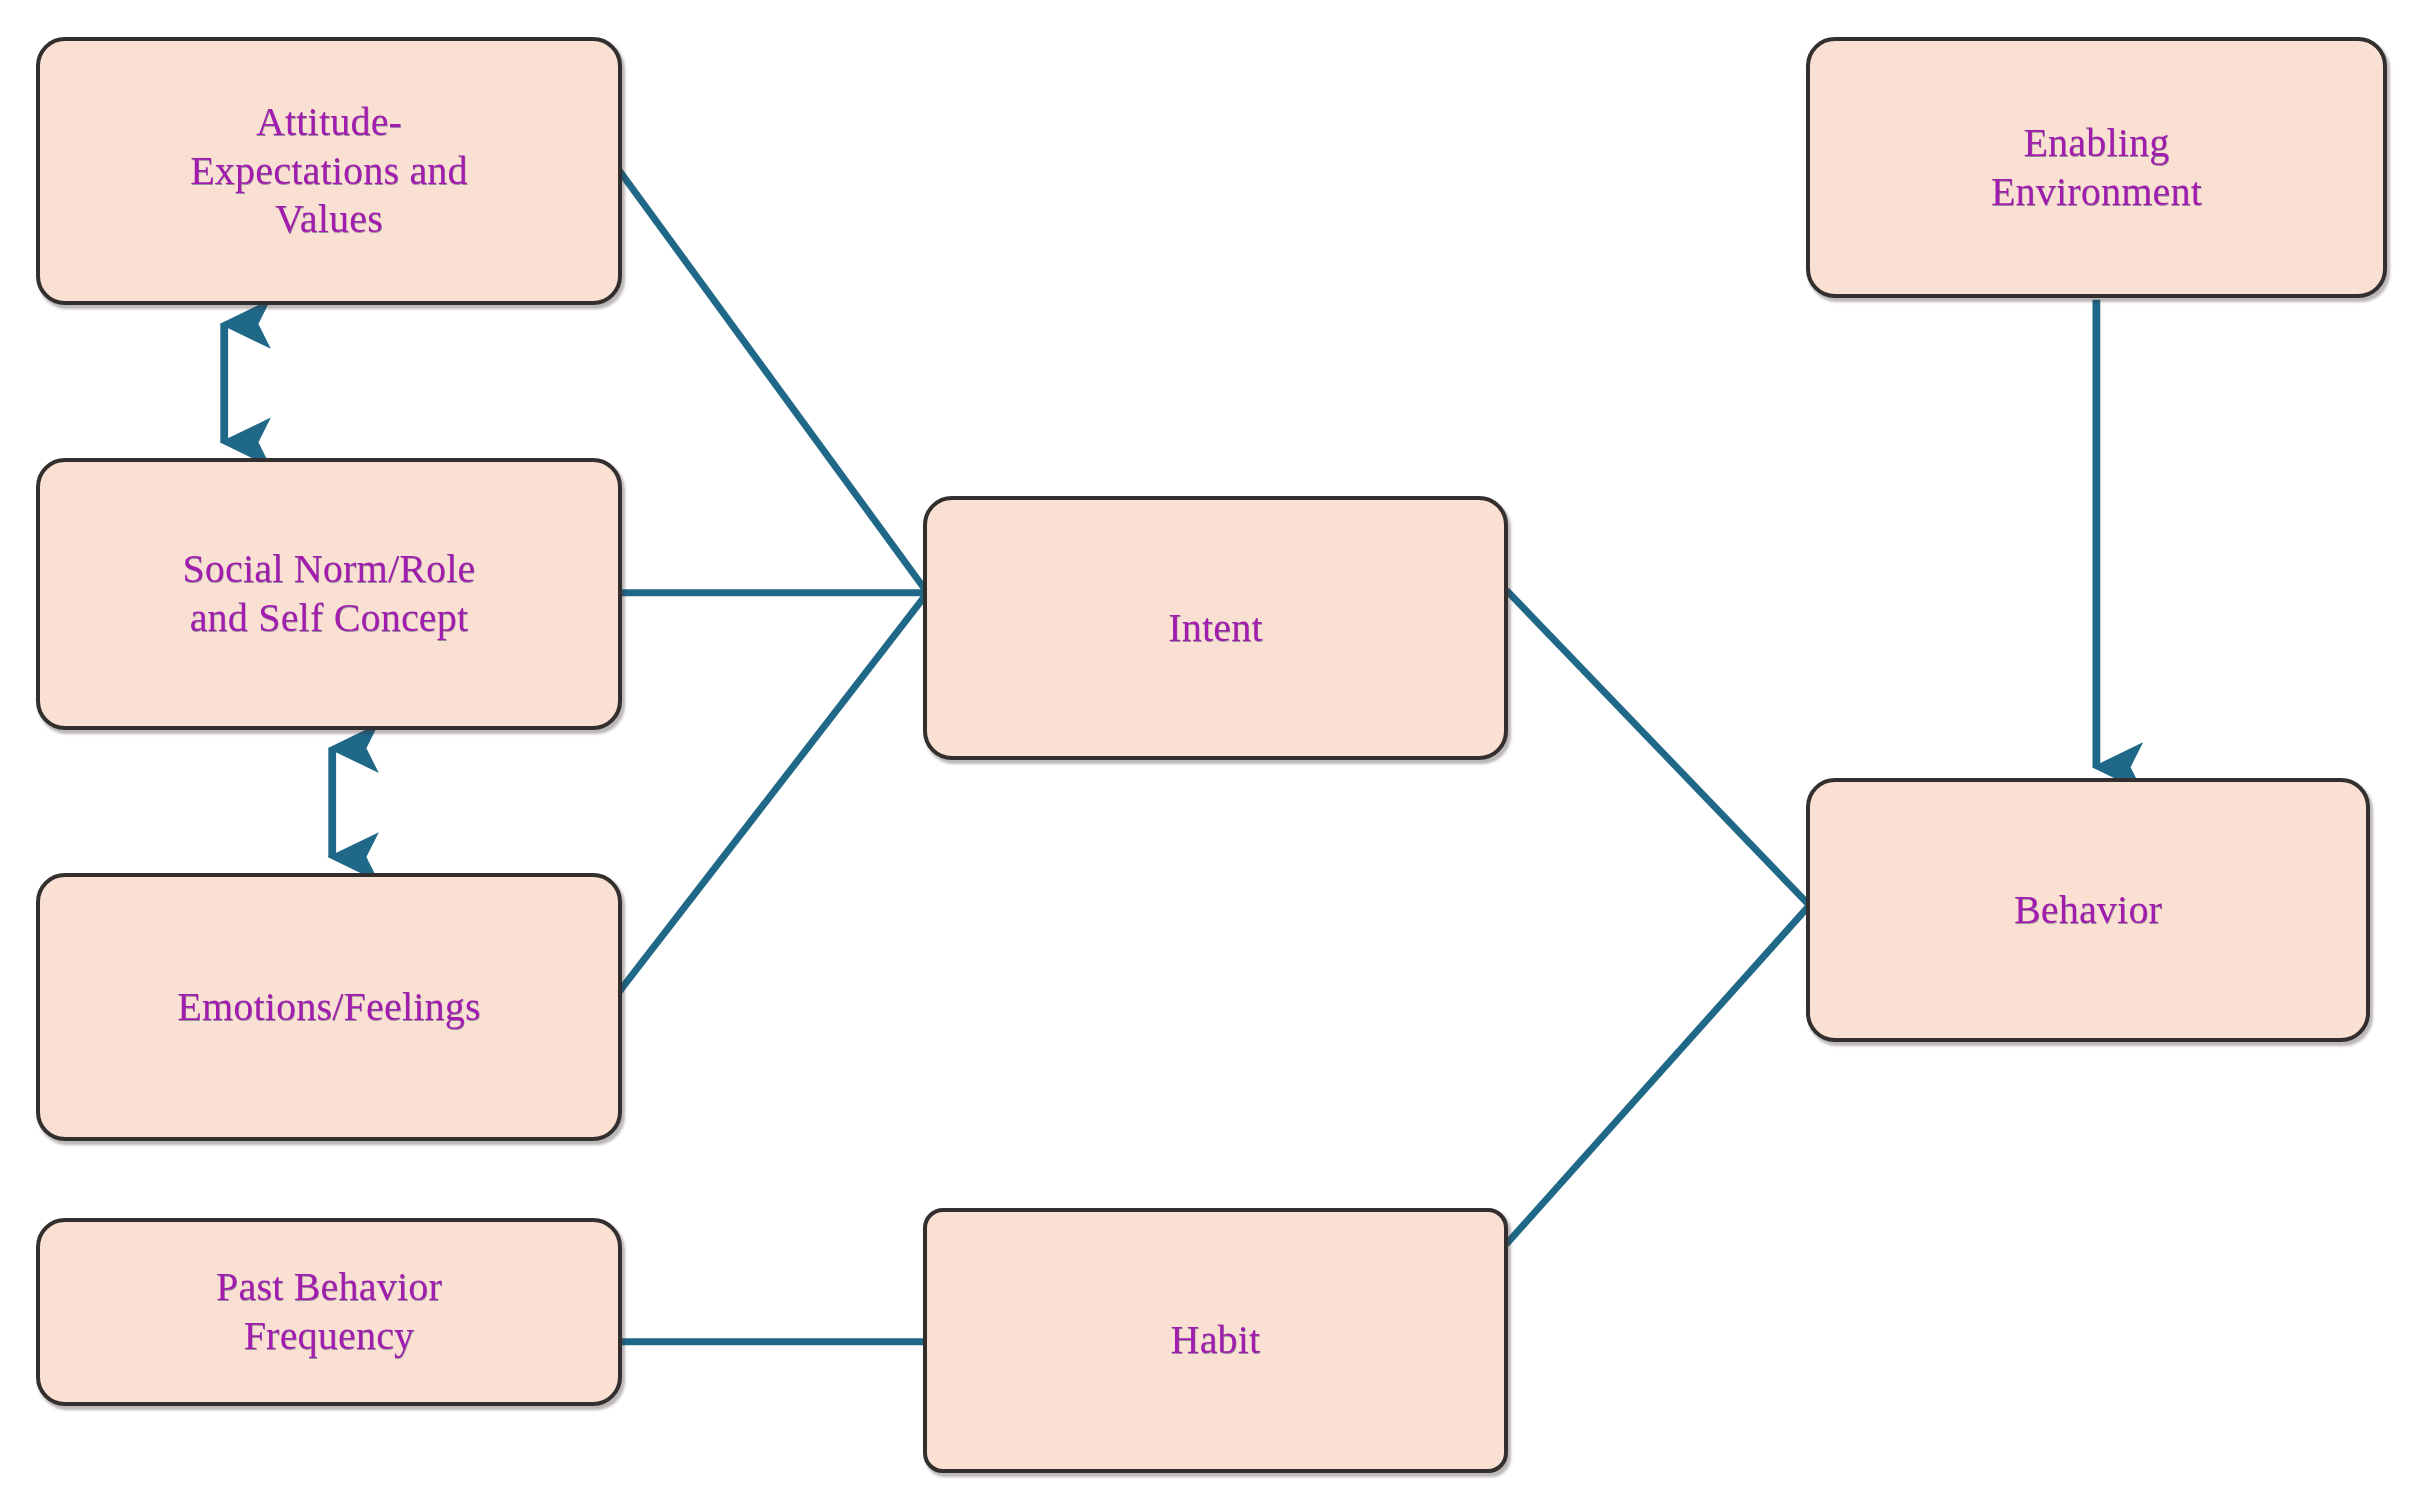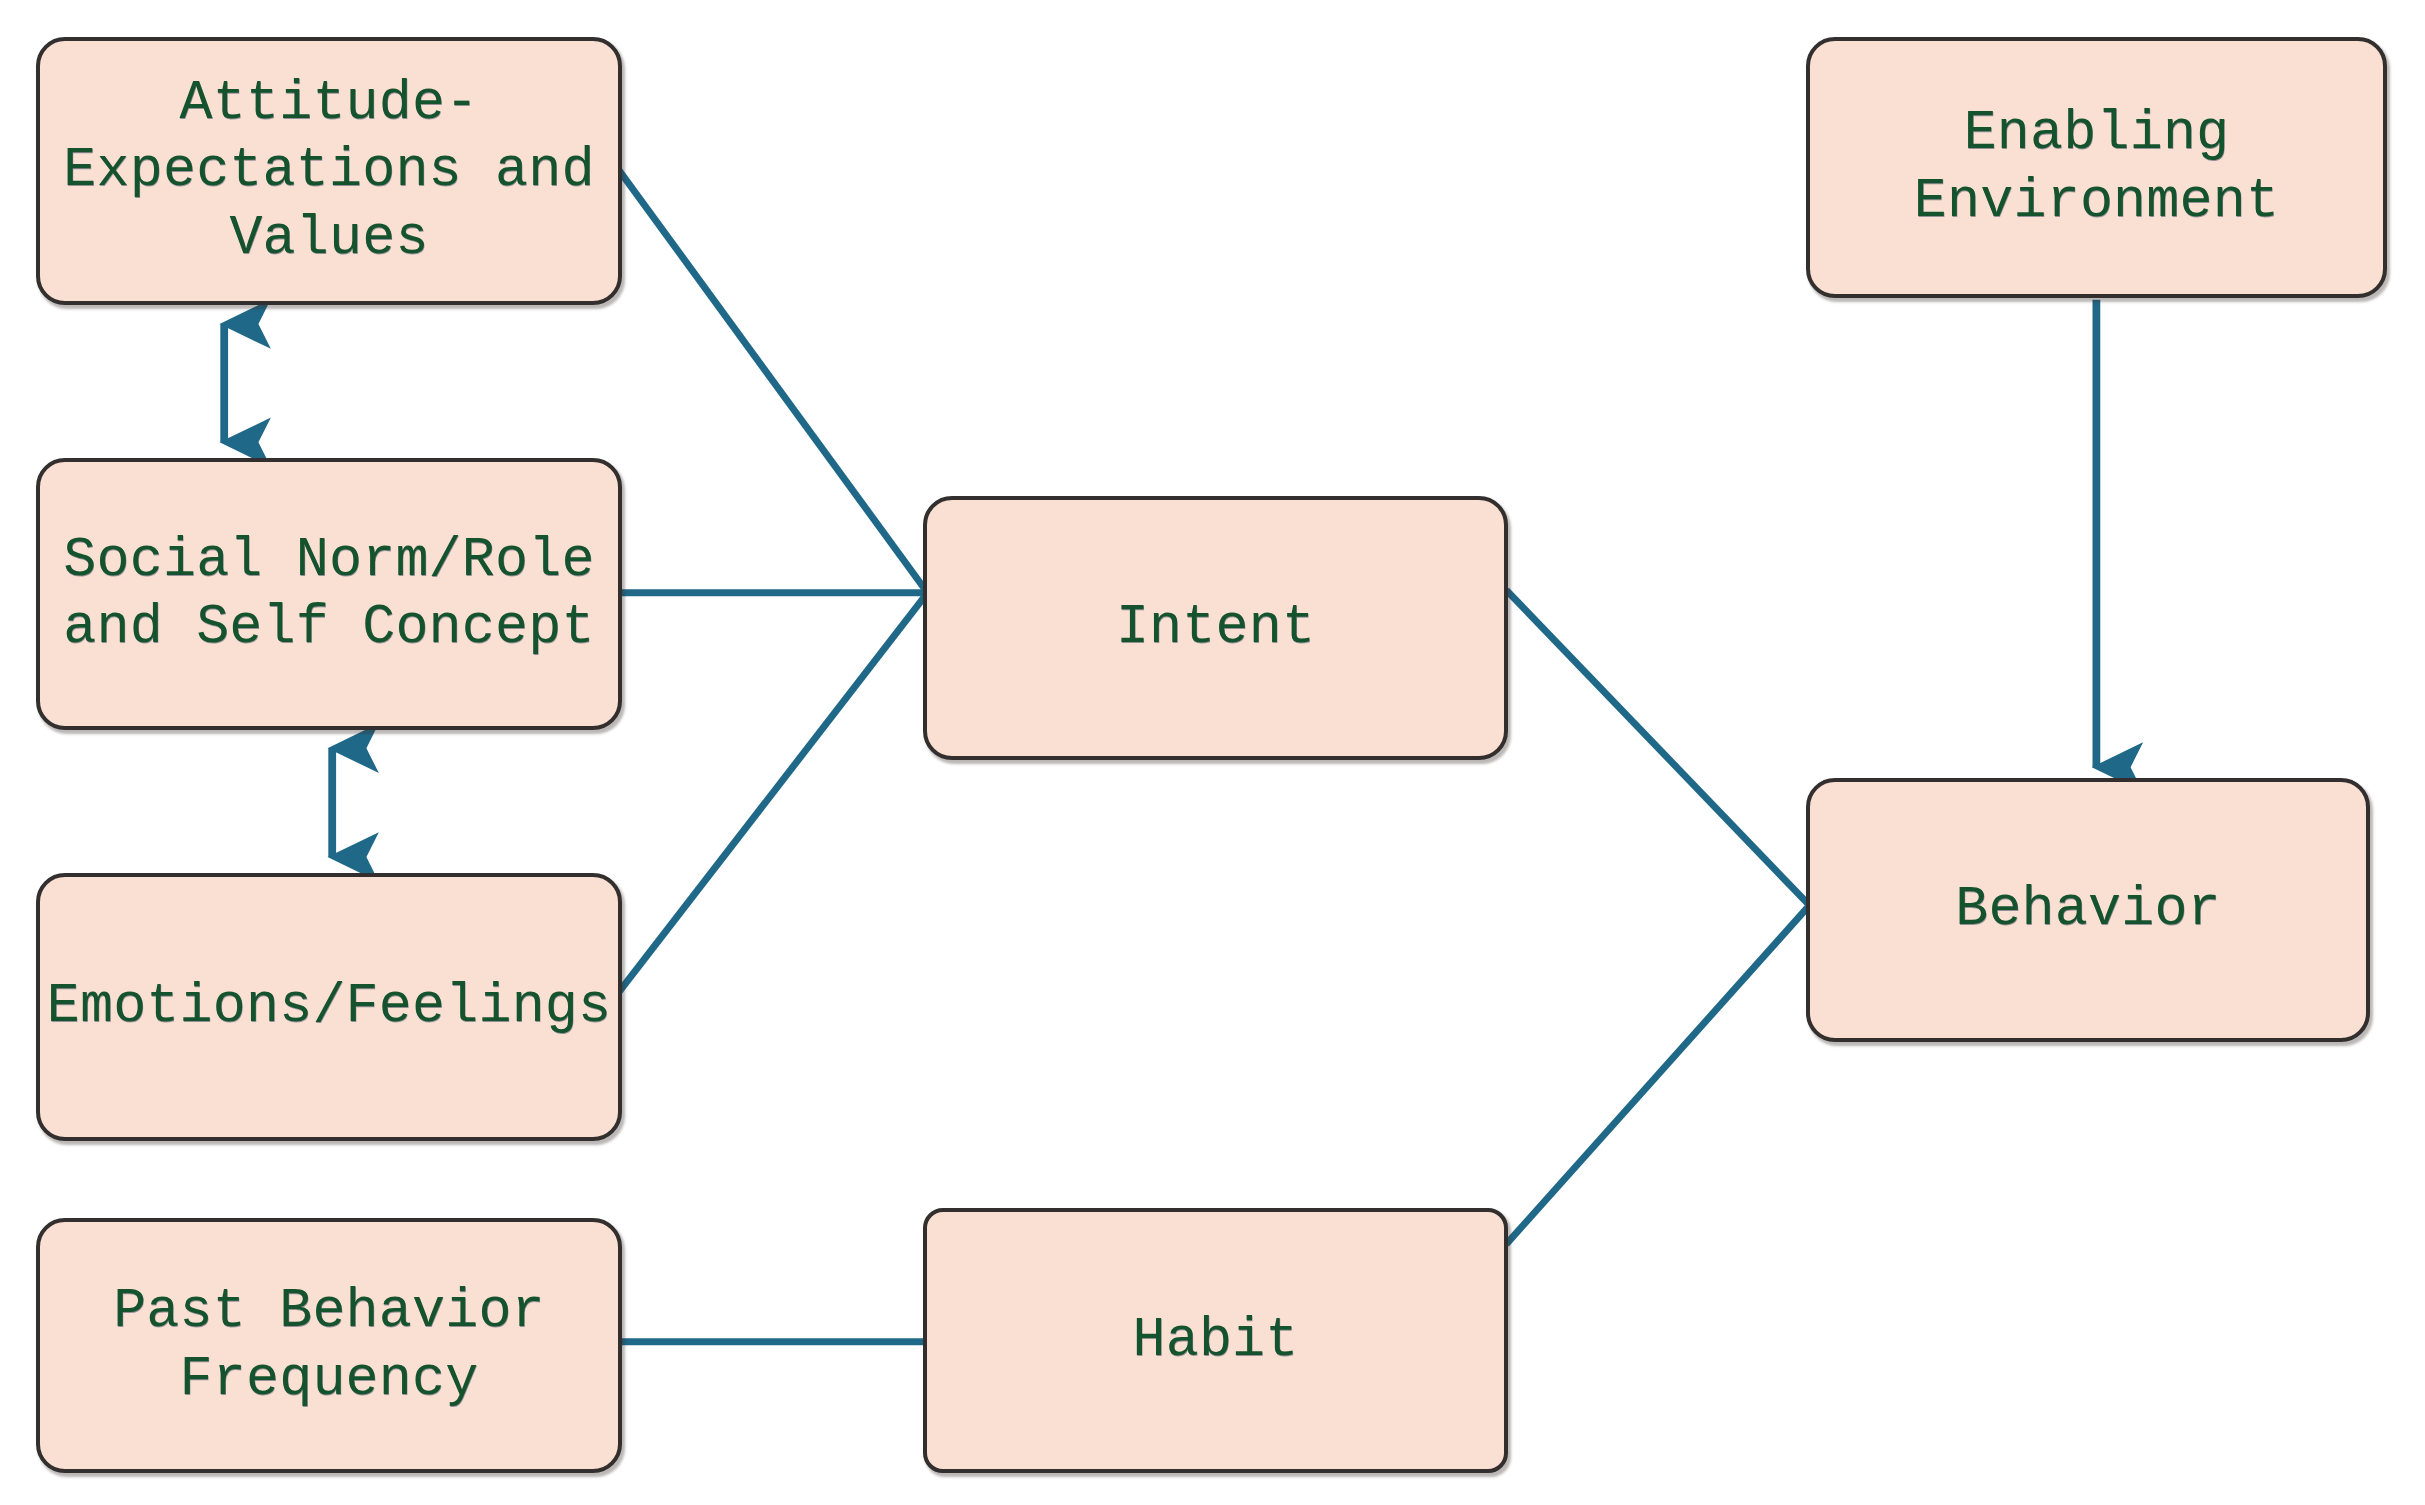--- a/index.html
+++ b/index.html
@@ -30,34 +30,33 @@
     border: 4.3px solid #332f2e;
     border-radius: 29px;
     box-shadow: 2.6px 3.5px 2.6px rgba(60,50,45,0.35);
     display: flex;
     align-items: center;
     justify-content: center;
     text-align: center;
     z-index: 2;
   }
   .node-label {
-    color: #14532d;
-    font-size: 55px;
+    color: #a21caf;
+    font-size: 40px;
     line-height: 1.22;
     letter-spacing: 0.2px;
     white-space: pre-line;
     padding: 0 12px;
     text-shadow: 0.5px 0.5px 0 rgba(27,47,82,0.45);
-    font-family: Liberation Mono, monospace;
   }
   
   #node-attitude        { left:36px;   top:37px;   width:586px; height:268px; }
   #node-social-norm     { left:36px;   top:458px;  width:586px; height:272px; }
   #node-emotions        { left:36px;   top:873px; width:586px; height:268px; }
-  #node-past-behavior   { left:36px;   top:1218px; width:586px; height:255px; }
+  #node-past-behavior   { left:36px;   top:1218px; width:586px; height:188px; }
   #node-intent          { left:923px; top:460px;  width:585px; height:264px;margin-top:36px; }
   #node-habit           { left:923px; top:1208px; width:585px; height:265px;border-radius:20px; }
   #node-enabling-env    { left:1806px; top:37px;   width:581px; height:261px; }
   #node-behavior        { left:1806px; top:778px;  width:564px; height:264px; }
 </style>
 </head>
 <body>
 
 <div id="canvas">
 

